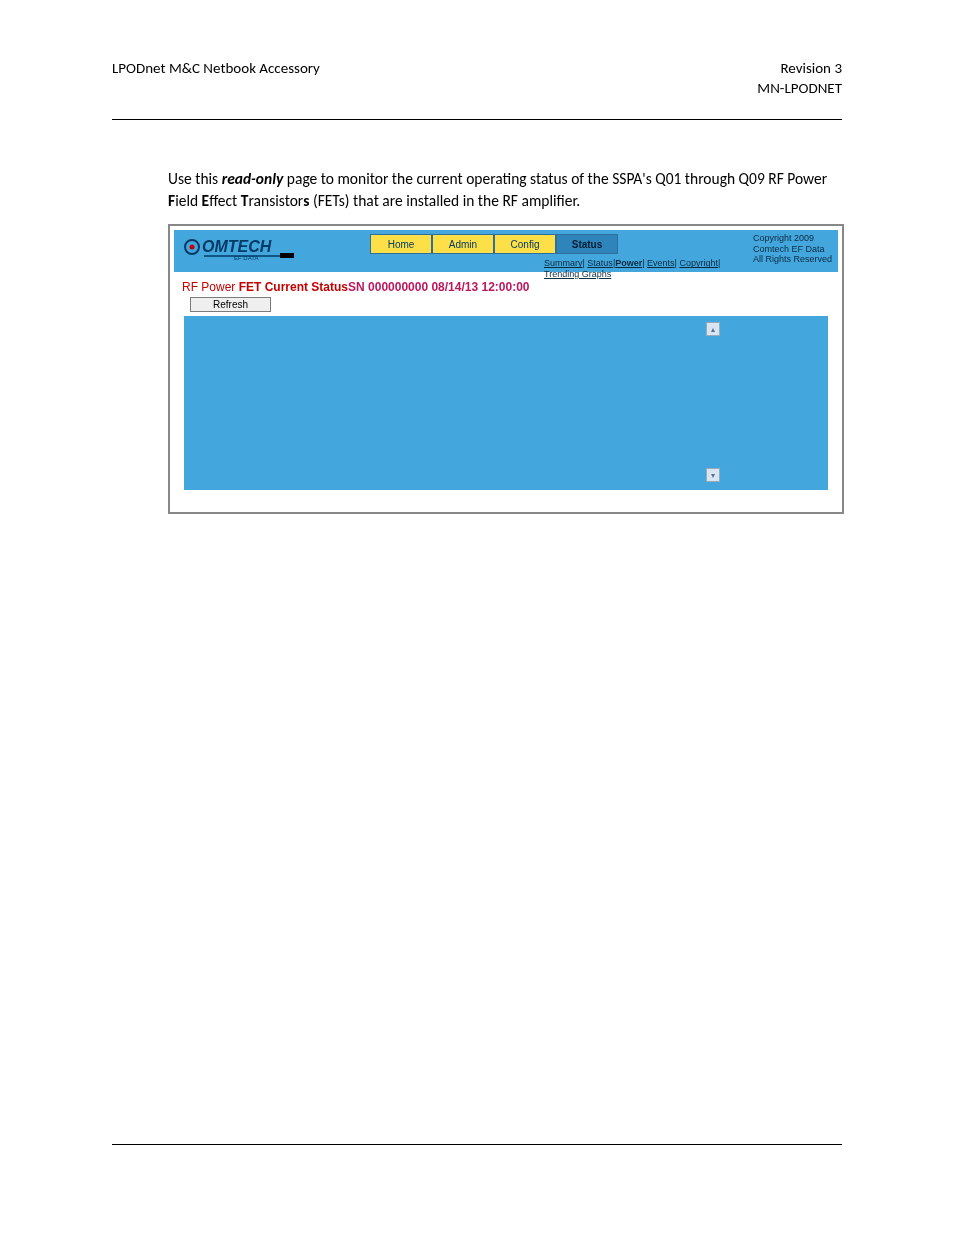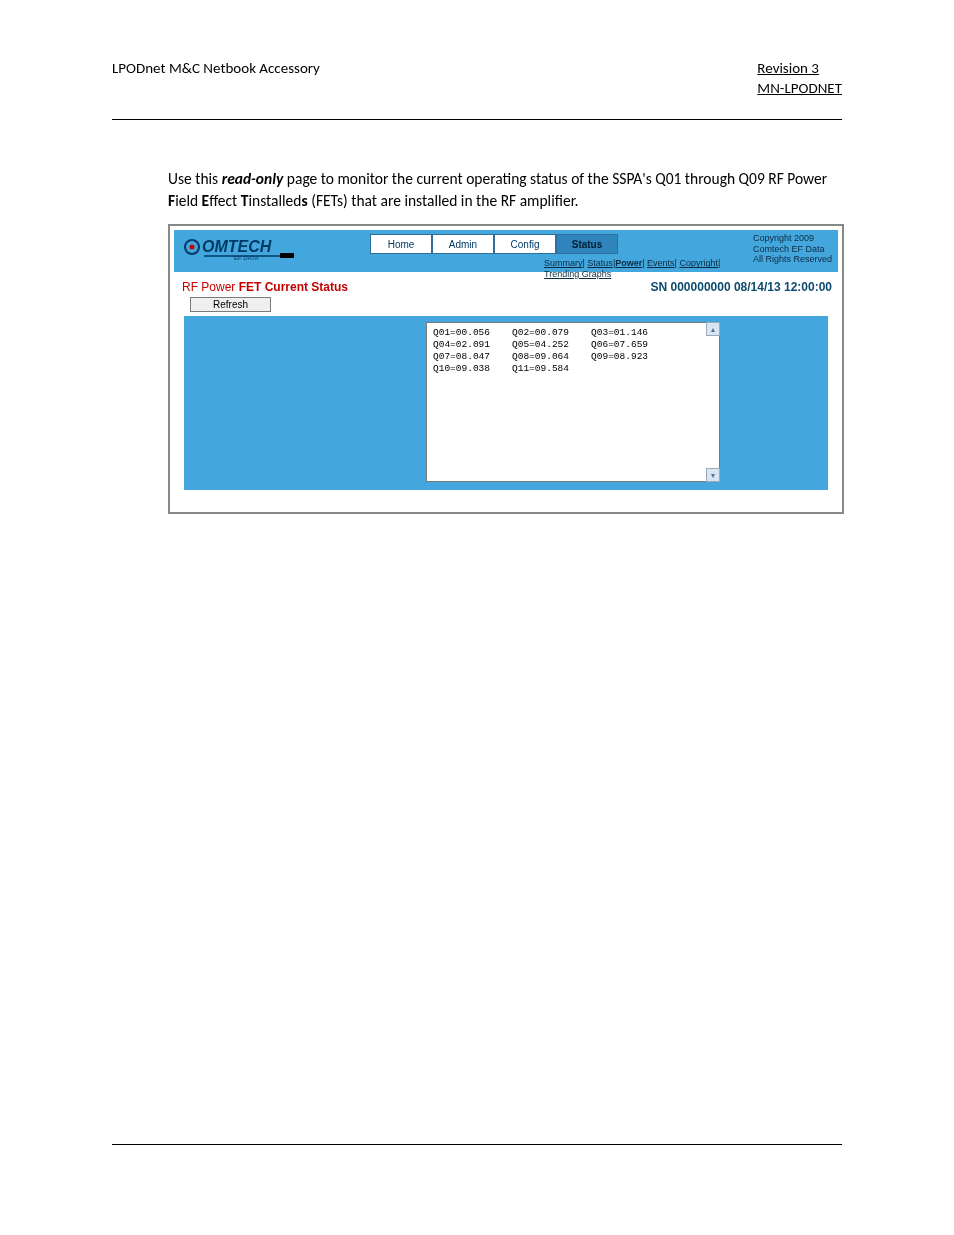--- a/index.html
+++ b/index.html
@@ -12,21 +12,21 @@
     color: #000;
   }
   .page-header {
     display: flex;
     justify-content: space-between;
     padding: 58px 112px 20px 112px;
     font-size: 15px;
     border-bottom: none;
   }
   .header-left, .header-right { line-height: 1.35; }
-  .header-right { text-align: left; text-decoration: underline; }
+  .header-right { text-align: right; }
   .hr-top {
     margin: 0 112px 0 112px;
     border: none;
     border-top: 1px solid #000;
   }
   .body-text {
     margin: 48px 112px 12px 168px;
     font-size: 15.5px;
     line-height: 1.45;
   }
@@ -63,21 +63,21 @@
     position: absolute;
     left: 196px;
     top: 4px;
     display: flex;
     gap: 0;
   }
   .tab {
     width: 62px;
     height: 20px;
     border: 1px solid #2f6fa0;
-    background: #ffffff;
+    background: #fde047;
     color: #003a66;
     font-size: 10px;
     display: flex;
     align-items: center;
     justify-content: center;
     cursor: pointer;
   }
   .tab.active {
     background: #2f85bb;
     color: #001e33;
@@ -98,31 +98,30 @@
     top: 28px;
     font-size: 9px;
     color: #0b2b40;
     line-height: 1.15;
   }
   .subnav .lnk { text-decoration: underline; color: #0b2b40; cursor: pointer; }
   .subnav .sep { color: #0b2b40; }
   .subnav .current { font-weight: bold; text-decoration: underline; }
   .status-row {
     display: flex;
-    justify-content: space-between;
     align-items: flex-start;
     padding: 8px 6px 0 8px;
   }
   .status-title {
     color: #c40000;
     font-size: 12px;
   }
   .status-title .fb { font-weight: bold; }
   .sn {
-    color: #0c4a6e;
+    color: #be185d;
     font-size: 12px;
     font-weight: bold;
   }
   .refresh-btn {
     margin: 2px 0 0 8px;
     font-size: 10px;
     padding: 1px 22px;
     border: 1px solid #7a7a7a;
     background: #efefef;
     display: inline-block;
@@ -181,21 +180,21 @@
     <div>LPODnet M&amp;C Netbook Accessory</div>
   </div>
   <div class="header-right">
     <div>Revision 3</div>
     <div>MN-LPODNET</div>
   </div>
 </div>
 <hr class="hr-top">
 
 <p class="body-text">
-  <span>Use this </span><span class="ro">read-only</span><span> page to monitor the current operating status of the SSPA's Q01 through Q09 RF Power </span><span class="b">F</span><span>ield </span><span class="b">E</span><span>ffect </span><span class="b">T</span><span>installed</span><span class="b">s</span><span> (FETs) that are installed in the RF amplifier.</span>
+  <span>Use this </span><span class="ro">read-only</span><span> page to monitor the current operating status of the SSPA's Q01 through Q09 RF Power </span><span class="b">F</span><span>ield </span><span class="b">E</span><span>ffect </span><span class="b">T</span><span>ransistor</span><span class="b">s</span><span> (FETs) that are installed in the RF amplifier.</span>
 </p>
 
 <div class="screenshot-wrap">
   <div class="app">
 
     <div class="topbar">
       <div class="logo">
         <svg width="130" height="30" viewBox="0 0 130 30">
           <circle cx="10" cy="13" r="7" fill="none" stroke="#003a66" stroke-width="2"></circle>
           <circle cx="10" cy="13" r="2.5" fill="#c40000"></circle>
@@ -229,33 +228,20 @@
       <div>
         <div class="status-title">
           <span>RF Power </span><span class="fb">FET Current Status</span>
         </div>
         <button class="refresh-btn">Refresh</button>
       </div>
       <div class="sn">SN 000000000 08/14/13 12:00:00</div>
     </div>
 
     <div class="data-area">
-      <div class="data-box">
-        <div class="data-col">Q01=00.056
-Q04=02.091
-Q07=08.047
-Q10=09.038</div>
-        <div class="data-col">Q02=00.079
-Q05=04.252
-Q08=09.064
-Q11=09.584</div>
-        <div class="data-col">Q03=01.146
-Q06=07.659
-Q09=08.923</div>
-      </div>
       <div class="scroll-up">▴</div>
       <div class="scroll-down">▾</div>
     </div>
 
   </div>
 </div>
 
 <div class="footer-line"></div>
 
 </body></html>

